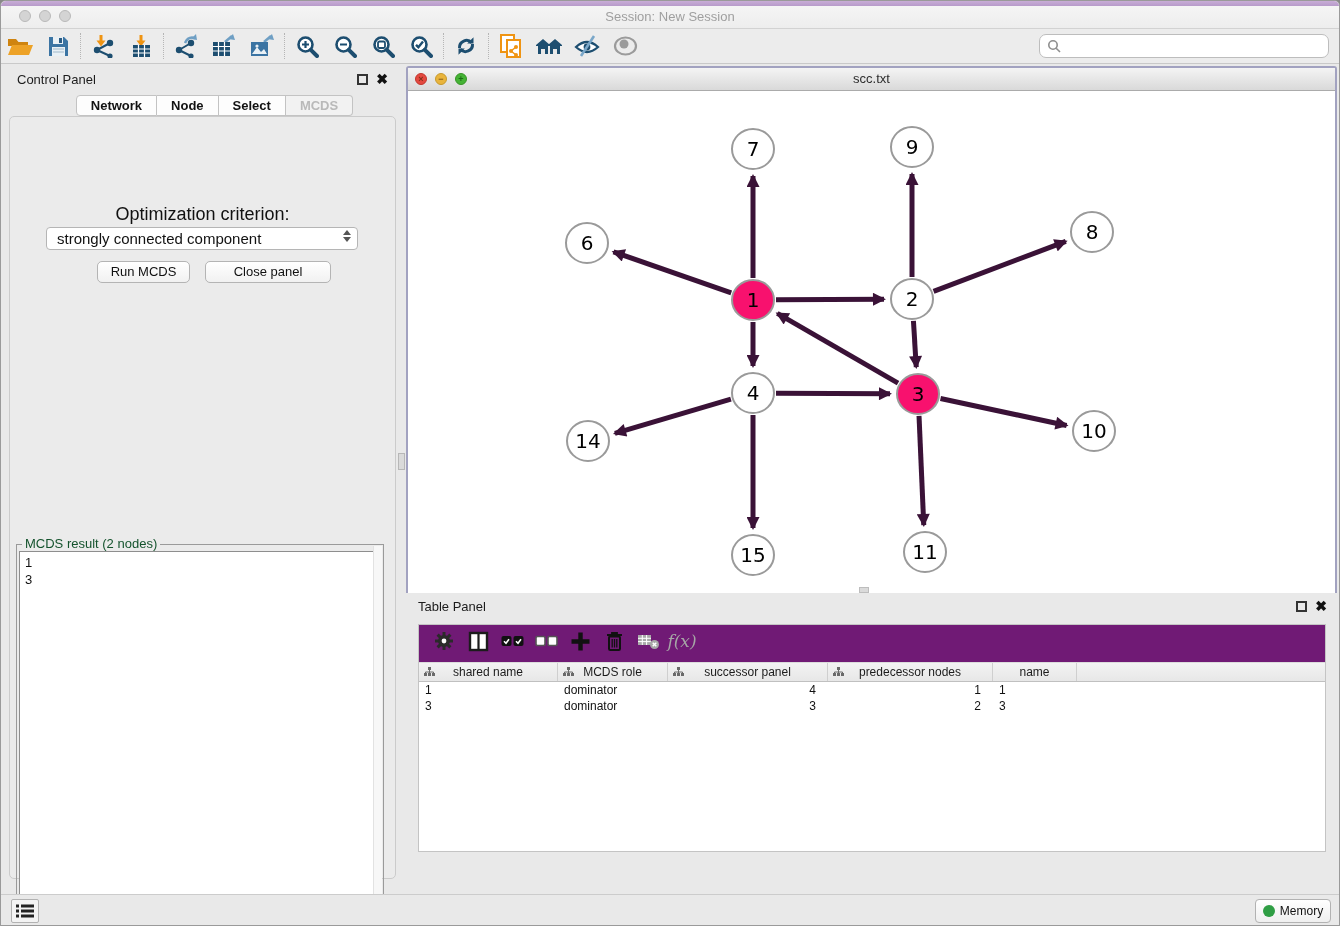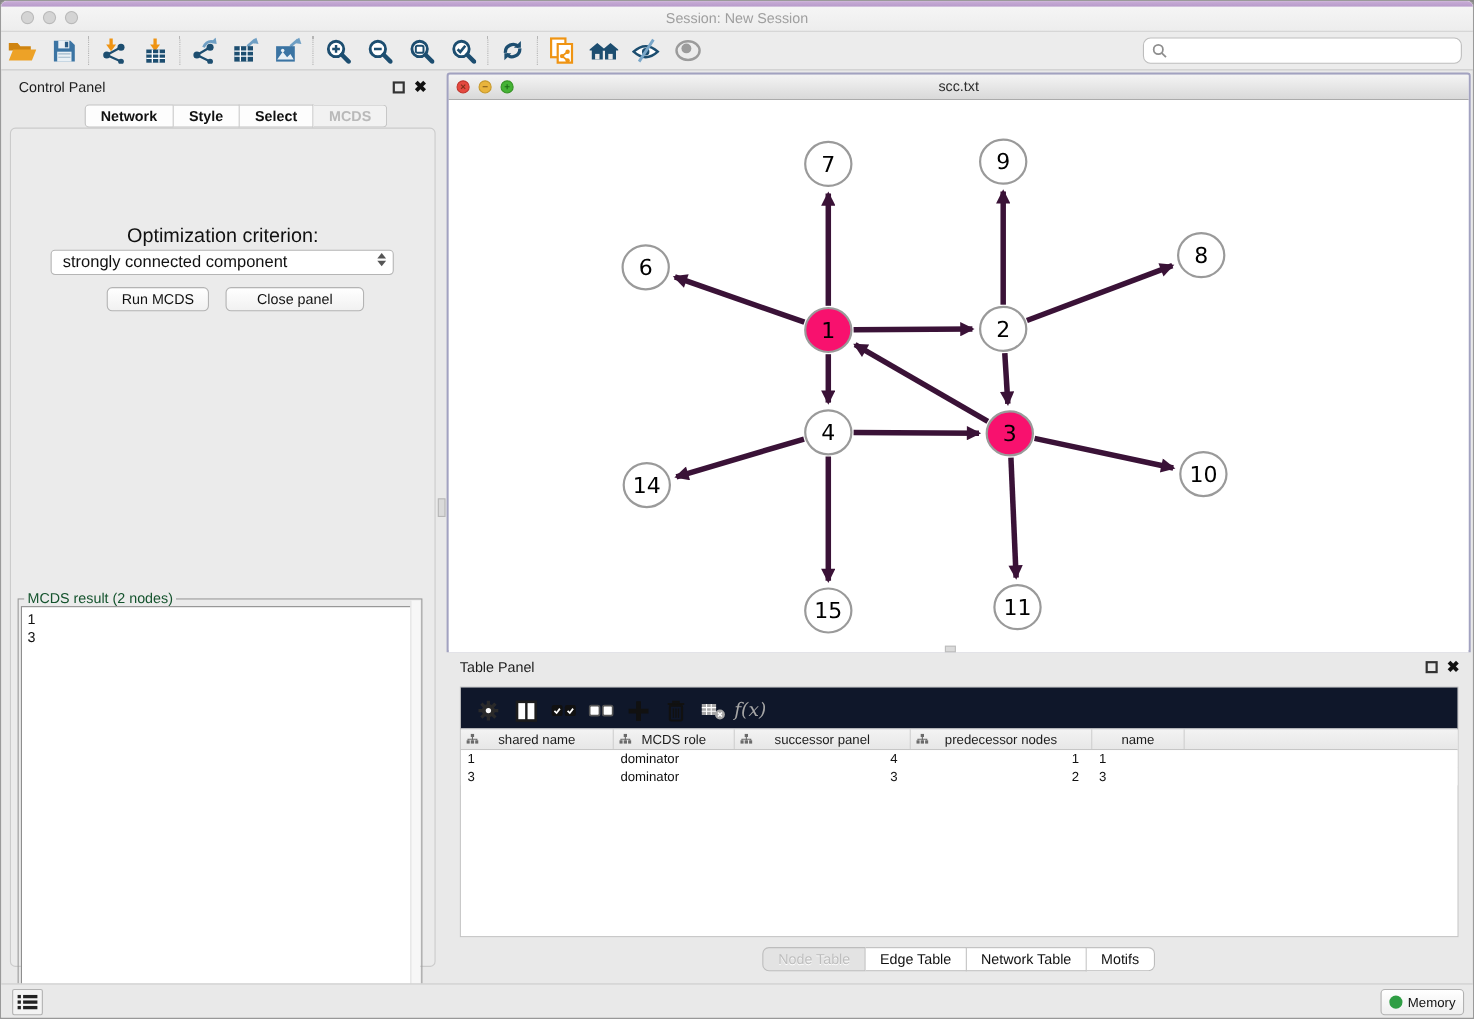--- a/index.html
+++ b/index.html
@@ -72,22 +72,22 @@
     display:flex;align-items:center;justify-content:center;color:rgba(60,30,0,0.6);}
   .nl-close{background:#e4493f;border:1px solid #c2362e;}
   .nl-min{background:#e9b43c;border:1px solid #c79a2d;}
   .nl-max{background:#45b335;border:1px solid #389427;color:rgba(0,60,0,0.6);}
   .net-canvas{position:absolute;left:0;top:23px;width:927px;height:502px;background:#fff;}
   
   .table-panel{position:absolute;left:405px;top:595px;width:931px;height:295px;}
   .tp-float{right:30px;} .tp-close{right:10px;}
   .tp-box{position:absolute;left:12px;top:28px;width:908px;height:228px;background:#fff;
     border:1px solid #c4c4c4;}
-  .tp-toolbar{position:absolute;left:0;top:0;width:100%;height:38px;background:#0f172a;
-    border-bottom:1px solid #dcdcdc;display:flex;align-items:flex-end;padding-left:8px;gap:0;}
+  .tp-toolbar{position:absolute;left:0;top:0;width:100%;height:38px;background:#701a75;
+    border-bottom:1px solid #dcdcdc;display:flex;align-items:flex-start;padding-left:8px;gap:0;}
   .tp-tbtn{width:34px;height:32px;display:flex;align-items:center;justify-content:center;}
   .fx{font-family:"DejaVu Serif",serif;font-style:italic;font-size:17px;color:#a6a6a6;}
   .tp-table{position:absolute;left:0;top:38px;width:100%;}
   .tp-header{display:flex;height:19px;background:linear-gradient(#f3f3f3,#e7e7e7);
     border-bottom:1px solid #c0c0c0;}
   .th{position:relative;font-size:12px;color:#1c1c1c;border-right:1px solid #cfcfcf;
     display:flex;align-items:center;justify-content:center;flex:0 0 auto;}
   .th .hicon{position:absolute;left:5px;top:4px;}
   .trow{display:flex;height:16px;background:#fff;}
   .td{font-size:12px;color:#111;flex:0 0 auto;padding-top:1px;}
@@ -270,21 +270,21 @@
   </div>
 
   <div class="control-panel">
     <div class="panel-header">
       <span>Control Panel</span>
       <span class="panel-float cp-float"></span>
       <span class="panel-close cp-close">✖</span>
     </div>
     <div class="cp-tabs">
       <div class="cp-tab">Network</div>
-      <div class="cp-tab">Style</div>
+      <div class="cp-tab">Node</div>
       <div class="cp-tab">Select</div>
       <div class="cp-tab active">MCDS</div>
     </div>
     <div class="cp-body">
       <div class="opt-label">Optimization criterion:</div>
       <div class="opt-select">
         <span>strongly connected component</span>
         <span class="stepper">
           <span class="arr-up"></span>
             <span class="arr-dn"></span>
@@ -487,26 +487,20 @@
             <div class="trow">
               <div class="td left" style="width: 139px;">3</div>
               <div class="td left" style="width: 110px;">dominator</div>
               <div class="td right" style="width: 160px;">3</div>
               <div class="td right" style="width: 165px;">2</div>
               <div class="td left" style="width: 84px;">3</div>
             </div>
           </div>
       </div>
     </div>
-    <div class="tp-tabs">
-      <div class="tp-tab active">Node Table</div>
-      <div class="tp-tab">Edge Table</div>
-      <div class="tp-tab">Network Table</div>
-      <div class="tp-tab">Motifs</div>
-    </div>
   </div>
 
   <div class="statusbar">
     <div class="list-btn">
       <svg width="20" height="16" viewBox="0 0 20 16">
         <g fill="#222">
           <rect x="1" y="1.5" width="3" height="3"></rect>
             <rect x="6" y="1.5" width="13" height="3"></rect>
           <rect x="1" y="6.5" width="3" height="3"></rect>
             <rect x="6" y="6.5" width="13" height="3"></rect>

